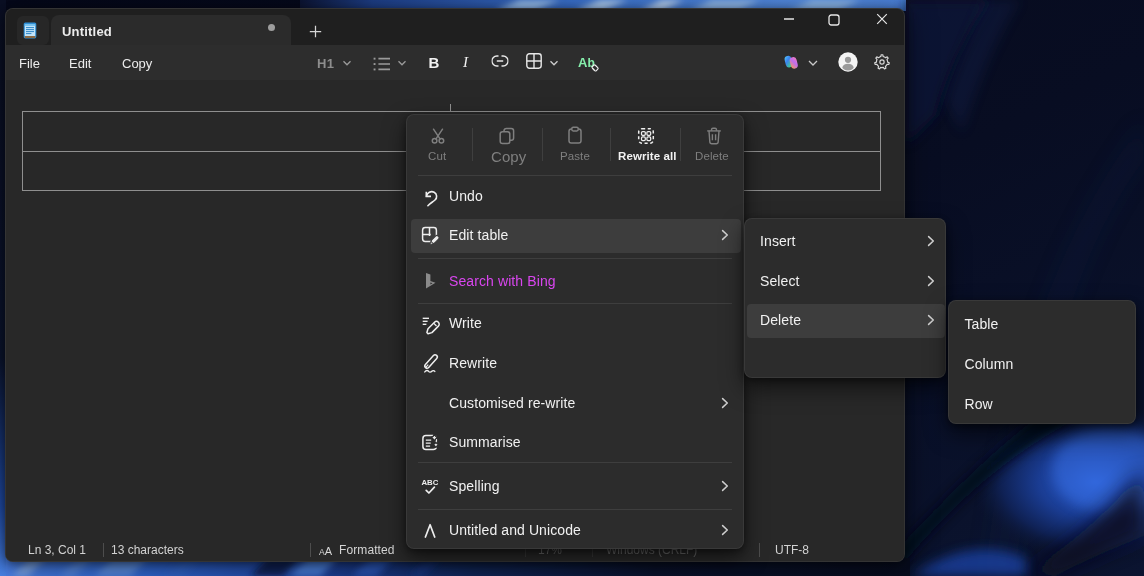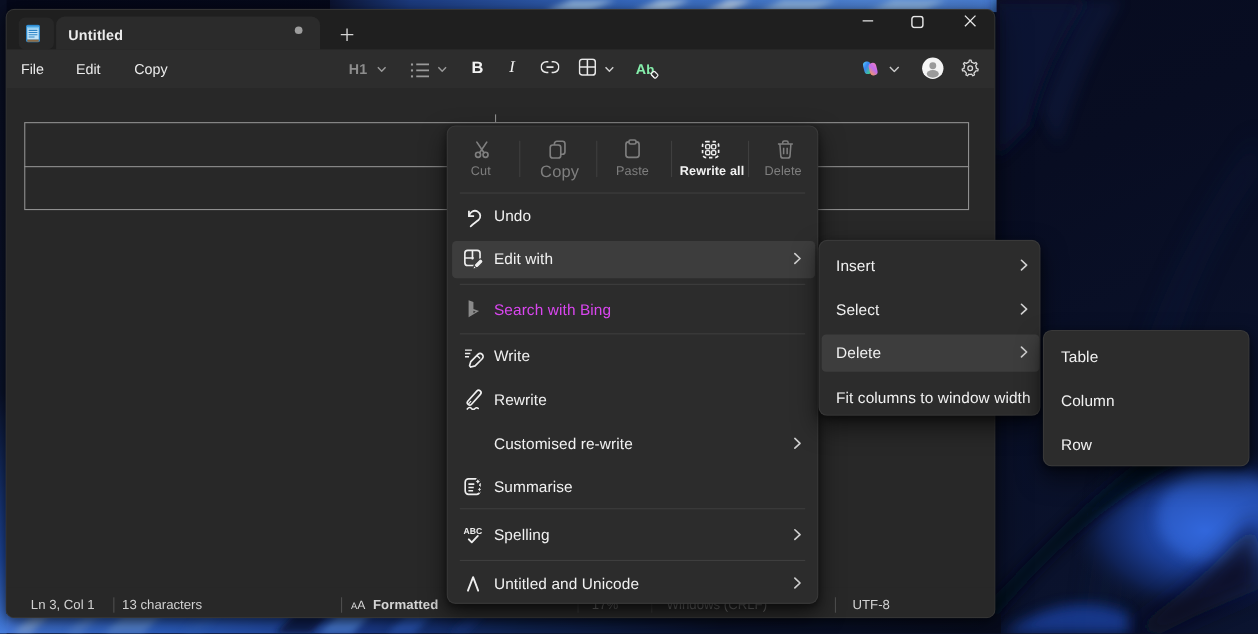--- a/index.html
+++ b/index.html
@@ -211,21 +211,21 @@
  <div class="abs" style="left:16px;top:102px;width:859px;height:80px;border:1px solid #8f8f8f"></div>
  <div class="abs" style="left:16px;top:141.5px;width:859px;height:1px;background:#8f8f8f"></div>
  <div class="abs" style="left:443.5px;top:95px;width:1px;height:7px;background:#909090"></div>
 
  <div class="abs" style="left:0;top:525px;width:100%;height:29px;background:#282828"></div>
  <div class="stxt" style="left:22px;top:541px">Ln 3, Col 1</div>
  <div class="abs" style="left:96.5px;top:534px;width:1px;height:14px;background:#4d4d4d"></div>
  <div class="stxt" style="left:105px;top:541px">13 characters</div>
  <div class="abs" style="left:304px;top:534px;width:1px;height:14px;background:#4d4d4d"></div>
  <div class="stxt" style="left:313px;top:541.5px;font-size:11px;color:#d8d8d8"><span style="font-size:8.5px">A</span>A</div>
- <div class="stxt" style="left:333px;top:541px;font-weight:700;letter-spacing:.1px;color:#d5d5d5">Formatted</div>
+ <div class="stxt" style="left:333px;top:541px;font-weight:400;letter-spacing:.1px;color:#d5d5d5">Formatted</div>
  <div class="abs" style="left:519px;top:534px;width:1px;height:14px;background:#3a3a3a"></div>
  <div class="stxt" style="left:532px;top:541px;color:#6e6e6e">17%</div>
  <div class="abs" style="left:586px;top:534px;width:1px;height:14px;background:#3a3a3a"></div>
  <div class="stxt" style="left:600px;top:541px;color:#6e6e6e">Windows (CRLF)</div>
  <div class="abs" style="left:753px;top:534px;width:1px;height:14px;background:#4d4d4d"></div>
  <div class="stxt" style="left:769px;top:541px">UTF-8</div>
 </div>
 
 <div class="menu" style="left:406px;top:114px;width:338px;height:435px">
 
@@ -274,21 +274,21 @@
 
  <div class="abs" style="left:4px;top:103.5px;width:330px;height:34px;border-radius:4px;background:#3d3d3d"></div>
  <svg class="svgc" style="left:23px;top:119.5px" width="24" height="24" viewBox="0 0 24 24">
       <rect x="4.6" y="4.6" width="13.8" height="13.8" rx="2.6" fill="none" stroke="#eee" stroke-width="1.5"></rect>
       <path d="M4.6 11.5 H12.8 M11.5 4.6 V13" stroke="#eee" stroke-width="1.5"></path>
       <g transform="rotate(45 16.3 17.3)">
         <rect x="14.2" y="11.6" width="4.2" height="9" rx="1.8" fill="#eee" stroke="#3d3d3d" stroke-width="1.1"></rect>
         <path d="M16.3 23.3 l-1.7 -2.7 h3.4 z" fill="#eee" stroke="#3d3d3d" stroke-width=".8"></path>
       </g>
     </svg>
- <div class="mtxt" style="left:42px;top:119.5px">Edit with</div>
+ <div class="mtxt" style="left:42px;top:119.5px">Edit table</div>
  <svg class="svgc" style="left:318px;top:119.5px" width="8" height="12" viewBox="0 0 8 12">
       <path d="M1.6 1.6 L6.3 6 L1.6 10.4" stroke="#cfcfcf" stroke-width="1.5" fill="none" stroke-linecap="round" stroke-linejoin="round"></path>
     </svg>
  <div class="sew" style="top:142.5px"></div>
 
  <svg class="svgc" style="left:23px;top:165.5px" width="24" height="24" viewBox="0 0 24 24">
       <path d="M8 4 L12.4 5.5 V11.9 L17.5 13.8 L8 19.4 Z M12.4 13.5 L14.5 14.3 L12.4 15.6 Z" fill="#8a8a8a" fill-rule="evenodd"></path>
     </svg>
  <div class="mtxt" style="left:42px;top:165.5px;color:#d946ef">Search with Bing</div>
  <div class="sew" style="top:188px"></div>
@@ -351,20 +351,19 @@
     </svg>
  <div class="mtxt" style="left:15px;top:61.5px">Select</div>
  <svg class="svgc" style="left:185.5px;top:61.5px" width="8" height="12" viewBox="0 0 8 12">
       <path d="M1.6 1.6 L6.3 6 L1.6 10.4" stroke="#cfcfcf" stroke-width="1.5" fill="none" stroke-linecap="round" stroke-linejoin="round"></path>
     </svg>
  <div class="abs" style="left:2px;top:84.5px;width:198px;height:34px;border-radius:4px;background:#3d3d3d"></div>
  <div class="mtxt" style="left:15px;top:101px">Delete</div>
  <svg class="svgc" style="left:185.5px;top:101px" width="8" height="12" viewBox="0 0 8 12">
       <path d="M1.6 1.6 L6.3 6 L1.6 10.4" stroke="#cfcfcf" stroke-width="1.5" fill="none" stroke-linecap="round" stroke-linejoin="round"></path>
     </svg>
- <div class="mtxt" style="left:15px;top:141.5px">Fit columns to window width</div>
 </div>
 
 <div class="menu" style="left:947.5px;top:300px;width:188px;height:124px">
  <div class="mtxt" style="left:16px;top:22.5px">Table</div>
  <div class="mtxt" style="left:16px;top:62.5px">Column</div>
  <div class="mtxt" style="left:16px;top:102.5px">Row</div>
 </div>
 
 </body></html>

